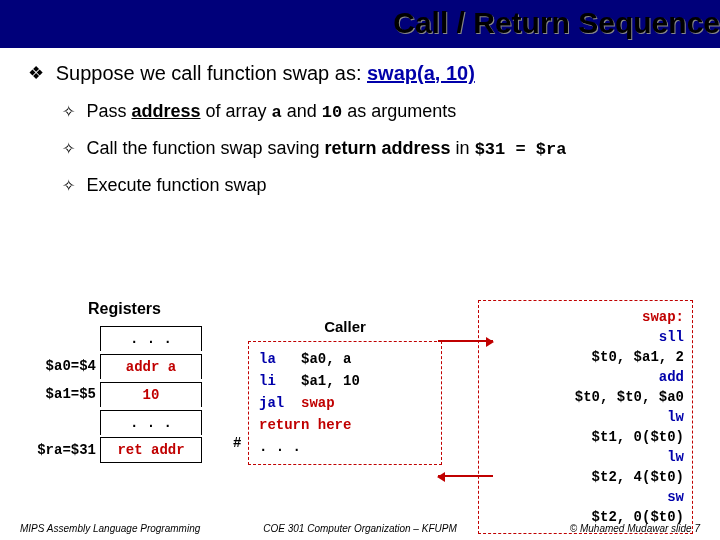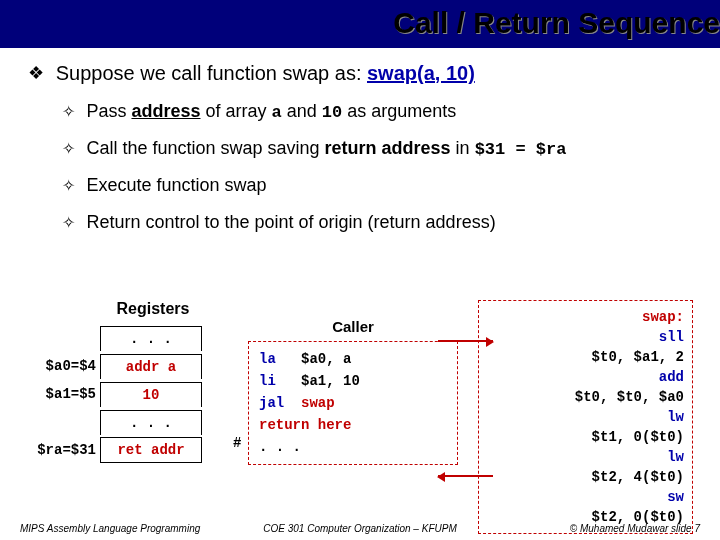--- a/index.html
+++ b/index.html
@@ -53,21 +53,20 @@
     height: 220px;
   }
   .reg-wrap {
     position: absolute;
     left: 0; top: 0;
     width: 190px;
   }
   .reg-title {
     font-weight: bold;
     font-size: 16px;
-    text-align: center;
     margin-left: 60px;
     margin-bottom: 6px;
   }
   .reg-row { height: 28px; display:flex; align-items:center;}
   .reg-label {
     width: 68px;
     font-family: "Courier New", monospace;
     font-weight: bold;
     font-size: 14px;
     text-align: right;
@@ -85,21 +84,21 @@
     font-weight: bold;
     font-size: 14px;
     color: #c00000;
   }
   .reg-cell.last { border-bottom: 1px solid #000; }
   .reg-cell.black { color: #000; }
   .caller-wrap {
     position: absolute;
     left: 220px;
     top: 18px;
-    width: 210px;
+    width: 194px;
   }
   .caller-title {
     font-weight: bold;
     font-size: 15px;
     text-align: center;
     margin-bottom: 6px;
   }
   .caller-box {
     border: 1.5px dashed #c00000;
     padding: 6px 10px;
@@ -187,24 +186,20 @@
       <span>Pass </span><span class="bold under">address</span><span> of array </span><span class="monosm">a</span><span> and </span><span class="monosm">10</span><span> as arguments</span>
     </div>
     <div class="sub-item">
       <span class="cross">✧</span>
       <span>Call the function swap saving </span><span class="bold">return address</span><span> in </span><span class="monosm">$31 = $ra</span>
     </div>
     <div class="sub-item">
       <span class="cross">✧</span>
       <span>Execute function swap</span>
     </div>
-    <div class="sub-item">
-      <span class="cross">✧</span>
-      <span>Return control to the point of origin (return address)</span>
-    </div>
   </div>
 </div>
 
 <div class="lower">
   <div class="reg-wrap">
     <div class="reg-title">Registers</div>
     <div class="reg-row">
         <div class="reg-label"></div>
         <div class="reg-cell black">. . .</div>
       </div>

